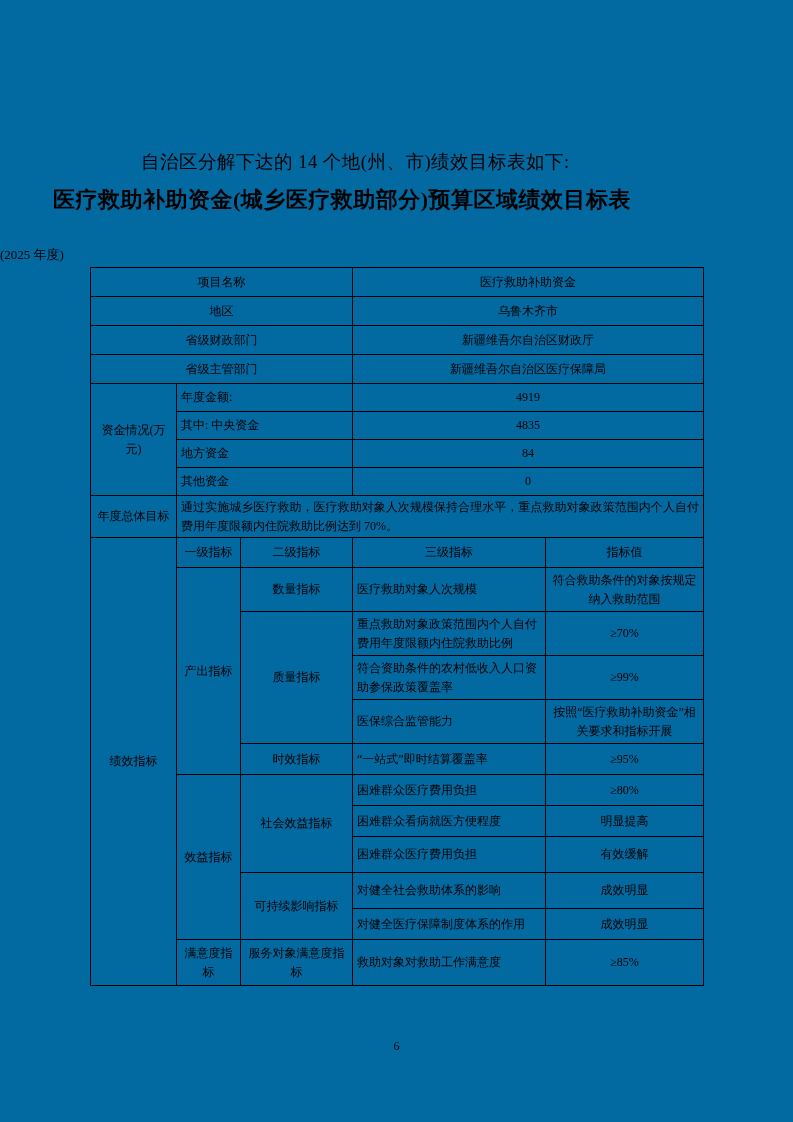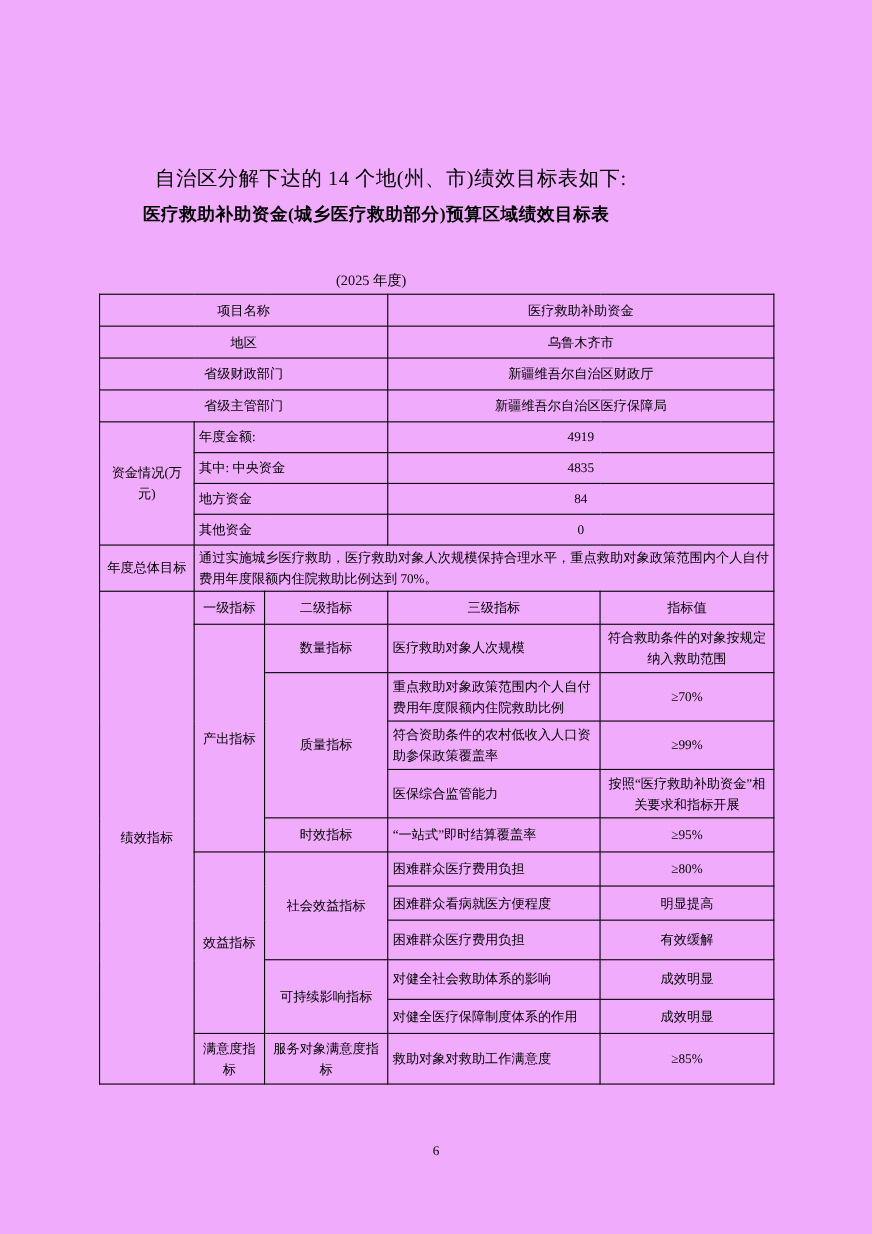--- a/index.html
+++ b/index.html
@@ -1,41 +1,41 @@
 <!DOCTYPE html>
 <html><head>
 <meta charset="utf-8">
 <style>
   * { margin:0; padding:0; box-sizing:border-box; }
   html,body { background:#ffffff; }
   .doc {
     position:relative;
     width:793px; height:1122px;
-    background:#f0abfc;
+    background:#0369a1;
     font-family:"Liberation Serif","DejaVu Serif",serif;
     color:#000;
     overflow:hidden;
   }
   .intro {
     position:absolute; left:141px; top:149px;
     font-size:18.5px; letter-spacing:0.5px;
     white-space:nowrap;
   }
   .tbl-title {
     position:absolute; left:0; top:185px; width:684px;
-    text-align:center; font-size:16px; font-weight:bold;
+    text-align:center; font-size:22px; font-weight:bold;
     letter-spacing:0.5px;
   }
   .region {
     position:absolute; left:0; top:221px; width:793px;
     text-align:center; font-size:14px; letter-spacing:2px;
   }
   .year {
     position:absolute; left:0; top:246px; width:675px;
-    text-align:center; font-size:13px;
+    text-align:left; font-size:13px;
   }
   table.main {
     position:absolute; left:90px; top:267px;
     width:613px; border-collapse:collapse; table-layout:fixed;
     font-size:12px;
   }
   table.main td {
     border:1px solid #000;
     vertical-align:middle;
     line-height:1.55;

